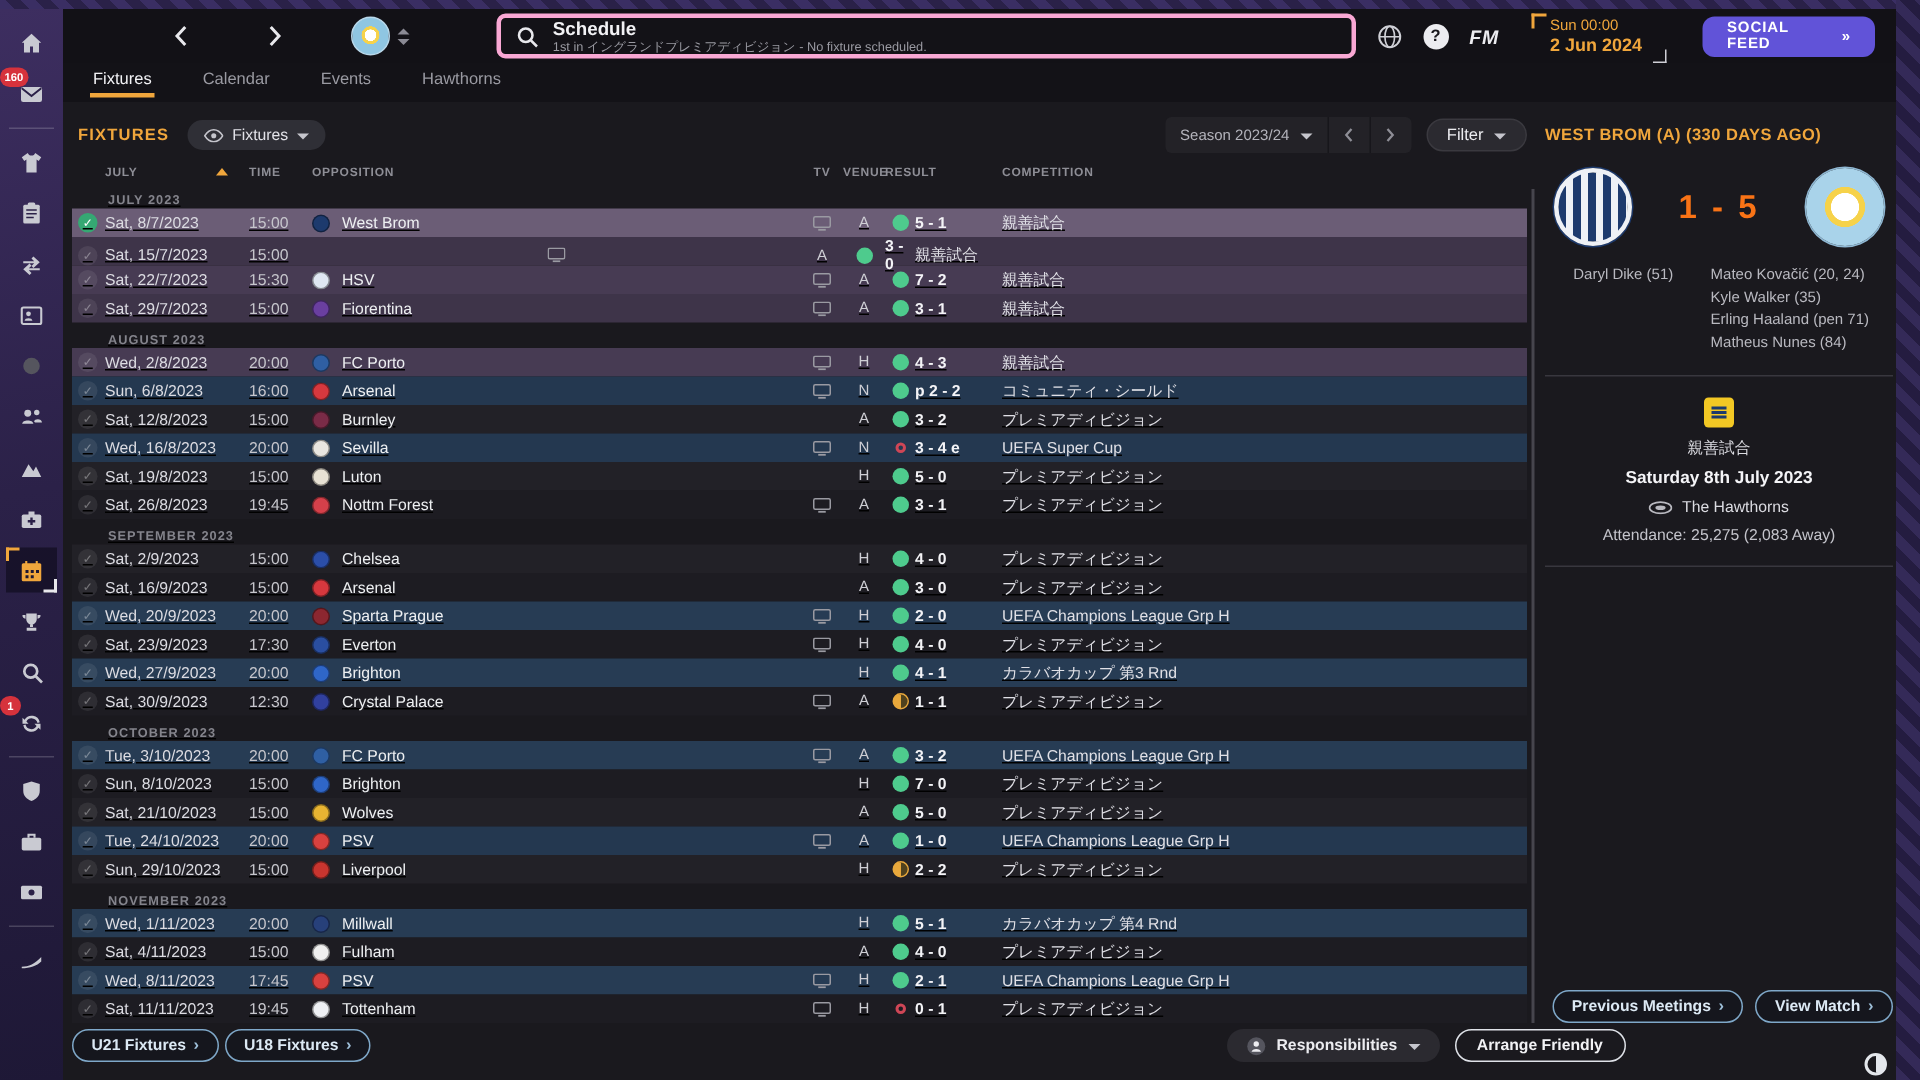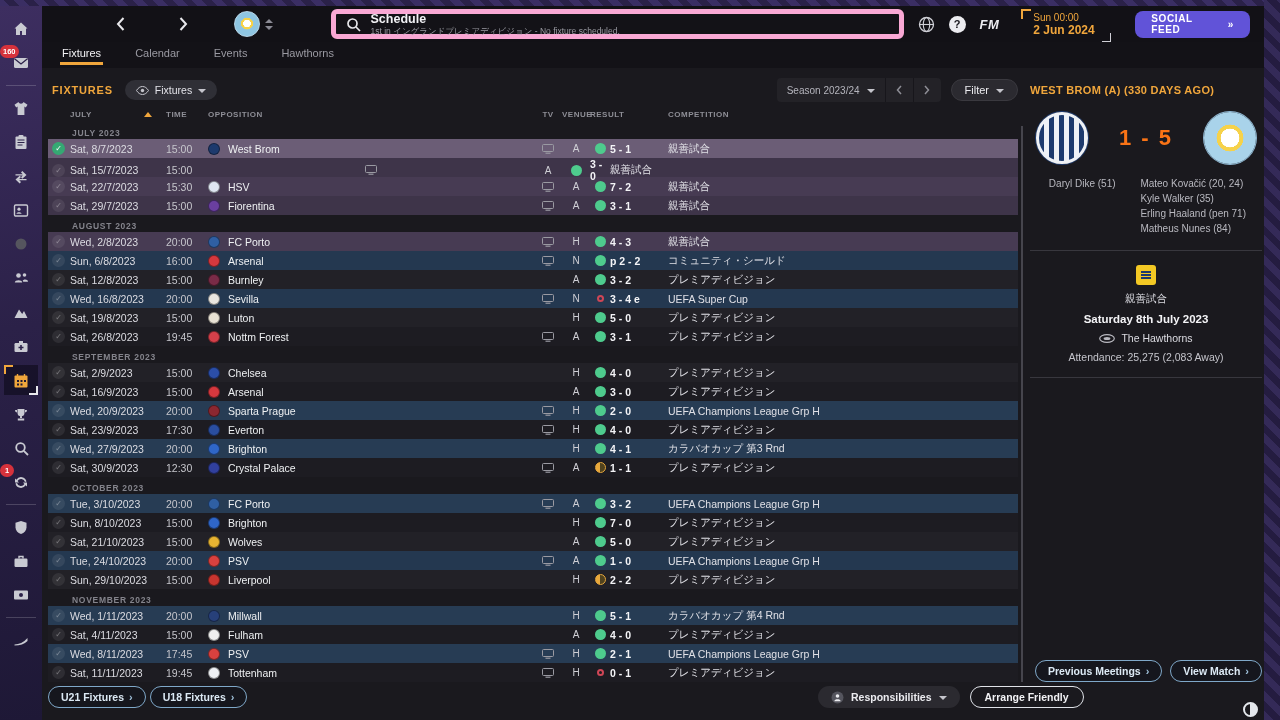--- a/index.html
+++ b/index.html
@@ -30,21 +30,21 @@
   
   .topbar{position:absolute;left:42px;top:6px;width:1222px;height:36px;background:#121116;
     display:flex;align-items:center;z-index:4;}
   .navbtn{width:26px;height:26px;display:flex;align-items:center;justify-content:center;cursor:pointer;}
   .mc-badge{width:26px;height:26px;border-radius:50%;flex:0 0 auto;cursor:pointer;
     background:radial-gradient(circle at 50% 48%,#ffffff 0 22%,#f6d24a 23% 34%,#8fc6e2 35% 78%,#ffffff 79% 100%);
     border:1px solid #b9d8ea;}
   .updown{display:flex;flex-direction:column;gap:3px;margin-left:5px;cursor:pointer;}
   .tri-up{width:0;height:0;border-left:4px solid transparent;border-right:4px solid transparent;border-bottom:4px solid #8a8a94;}
   .tri-dn{width:0;height:0;border-left:4px solid transparent;border-right:4px solid transparent;border-top:4px solid #8a8a94;}
-  .titlebox{margin-left:58px;width:600px;height:30px;border:5px solid #f9a8d4;border-radius:6px;
+  .titlebox{margin-left:58px;width:600px;height:30px;border:3px solid #f9a8d4;border-radius:6px;
     background:#131217;display:flex;align-items:center;padding:0 10px;gap:10px;}
   .titletext .t1{font-size:12.5px;font-weight:bold;color:#f2f2f5;line-height:14px;}
   .titletext .t2{font-size:8.5px;color:#9a9aa2;line-height:10px;}
   .hicon{margin-left:14px;display:flex;align-items:center;justify-content:center;cursor:pointer;}
   .help-circ{width:17px;height:17px;border-radius:50%;background:#ececf0;color:#17161c;
     font-size:11px;font-weight:bold;display:flex;align-items:center;justify-content:center;}
   .fm-logo{font-size:13px;font-weight:bold;font-style:italic;color:#ececf0;letter-spacing:.5px;}
   .datebox{position:relative;margin-left:22px;padding:3px 10px 3px 12px;min-width:86px;cursor:pointer;}
   .datebox::before{content:"";position:absolute;left:0;top:0;width:8px;height:8px;border-left:2px solid #f0a63c;border-top:2px solid #f0a63c;}
   .datebox::after{content:"";position:absolute;right:-4px;bottom:-2px;width:8px;height:8px;border-right:1px solid #cfcfd6;border-bottom:1px solid #cfcfd6;}
@@ -75,21 +75,21 @@
   .filter-pill{display:flex;align-items:center;gap:7px;background:#2b2a30;border:1px solid #3a393f;
     border-radius:14px;padding:4px 13px;font-size:11px;color:#ececf0;cursor:pointer;}
   
   .colheads{display:grid;grid-template-columns:18px 96px 42px 1fr 28px 28px 78px 350px;
     height:16px;align-items:center;font-size:8px;font-weight:bold;letter-spacing:.5px;
     color:#8e8e96;padding-left:4px;margin-top:2px;}
   .ch-date{display:flex;align-items:center;justify-content:space-between;padding-right:14px;}
   .sort-caret{width:0;height:0;border-left:4px solid transparent;border-right:4px solid transparent;border-bottom:5px solid #f0a63c;}
   .ch-c{text-align:center;}
   
-  .list{position:relative;margin-top:2px;}
+  .list{position:relative;margin-top:2px;text-decoration:underline;}
   .vscroll{position:absolute;right:-5px;top:0;bottom:0;width:2px;background:#46454d;}
   .section-label{height:13px;line-height:14px;font-size:8.5px;font-weight:bold;letter-spacing:.7px;
     color:#84848c;padding-left:24px;margin-top:4px;}
   .row{display:grid;grid-template-columns:18px 96px 42px 1fr 28px 28px 20px 58px 350px;
     align-items:center;height:19px;font-size:10.5px;padding-left:4px;cursor:pointer;}
   .row.league{background:#222127;}        .row.league.alt{background:#1d1c22;}
   .row.cup{background:#273c54;}           .row.cup.alt{background:#243850;}
   .row.friendly{background:#473b53;}      .row.friendly.alt{background:#3e3449;}
   .row.selected{background:#6b5d76;}
   .chk{width:13px;height:13px;border-radius:50%;background:rgba(255,255,255,.08);color:rgba(255,255,255,.35);

